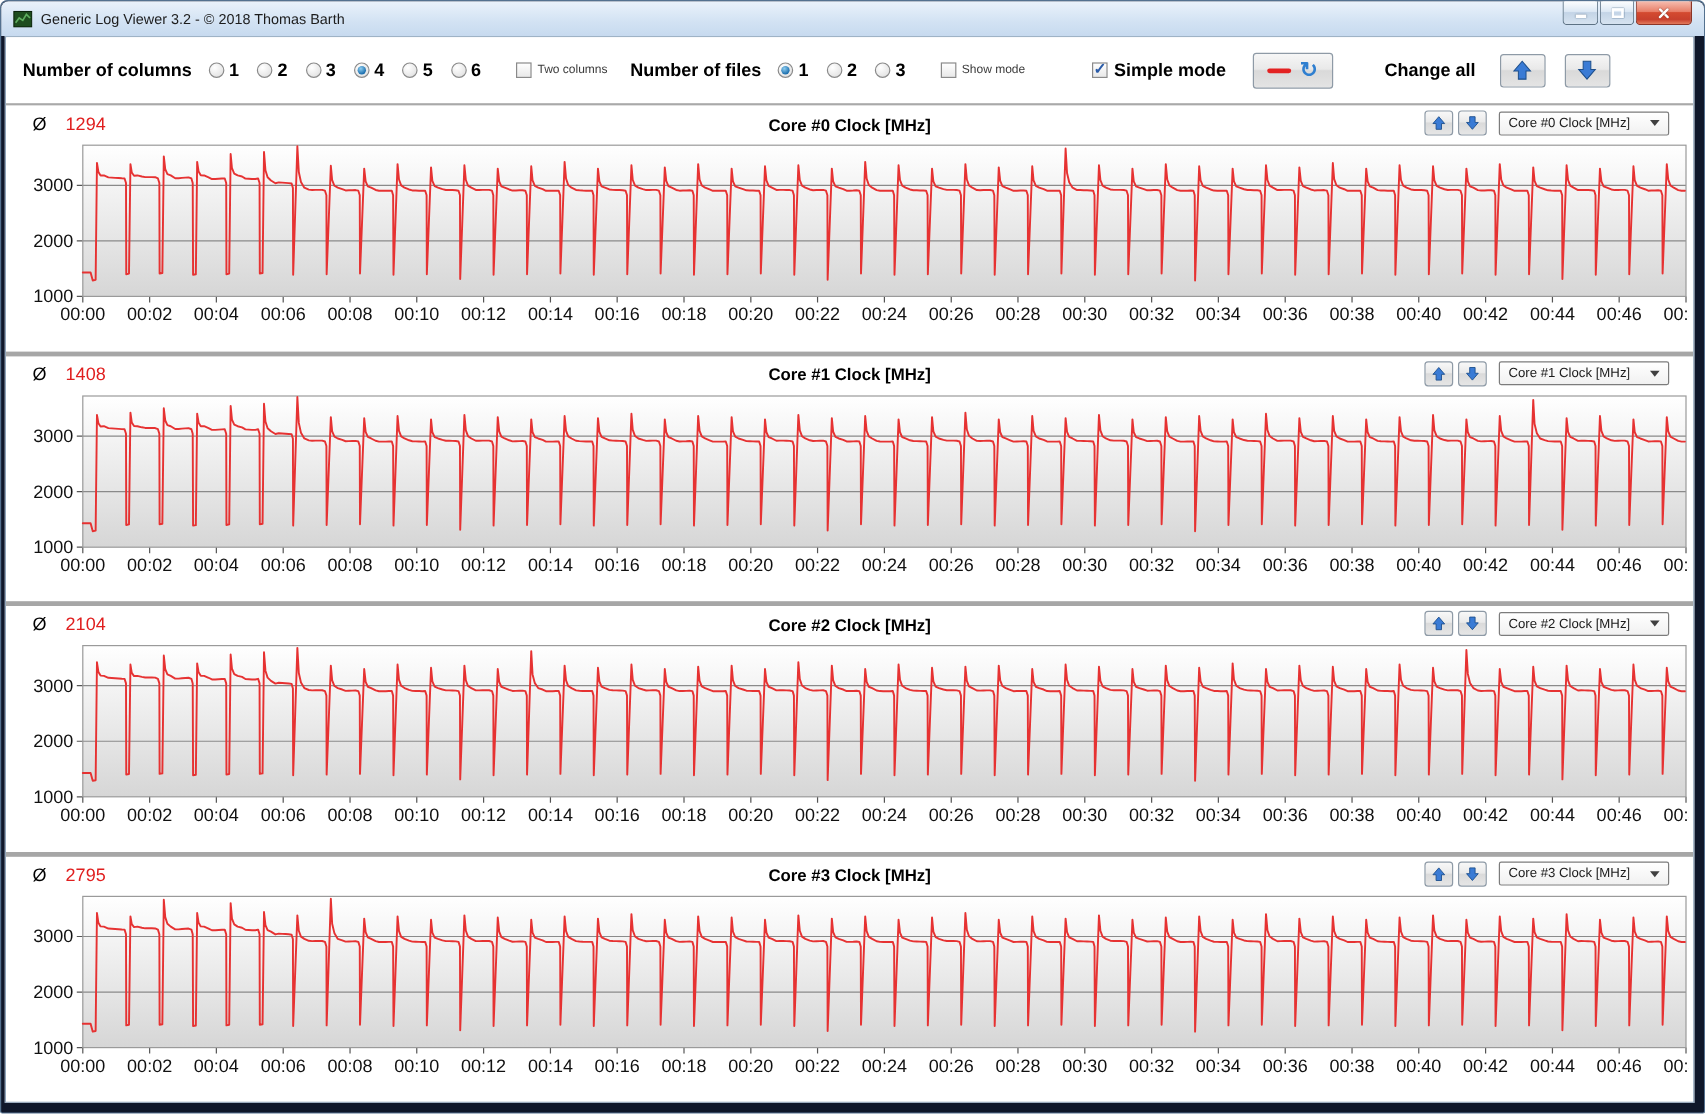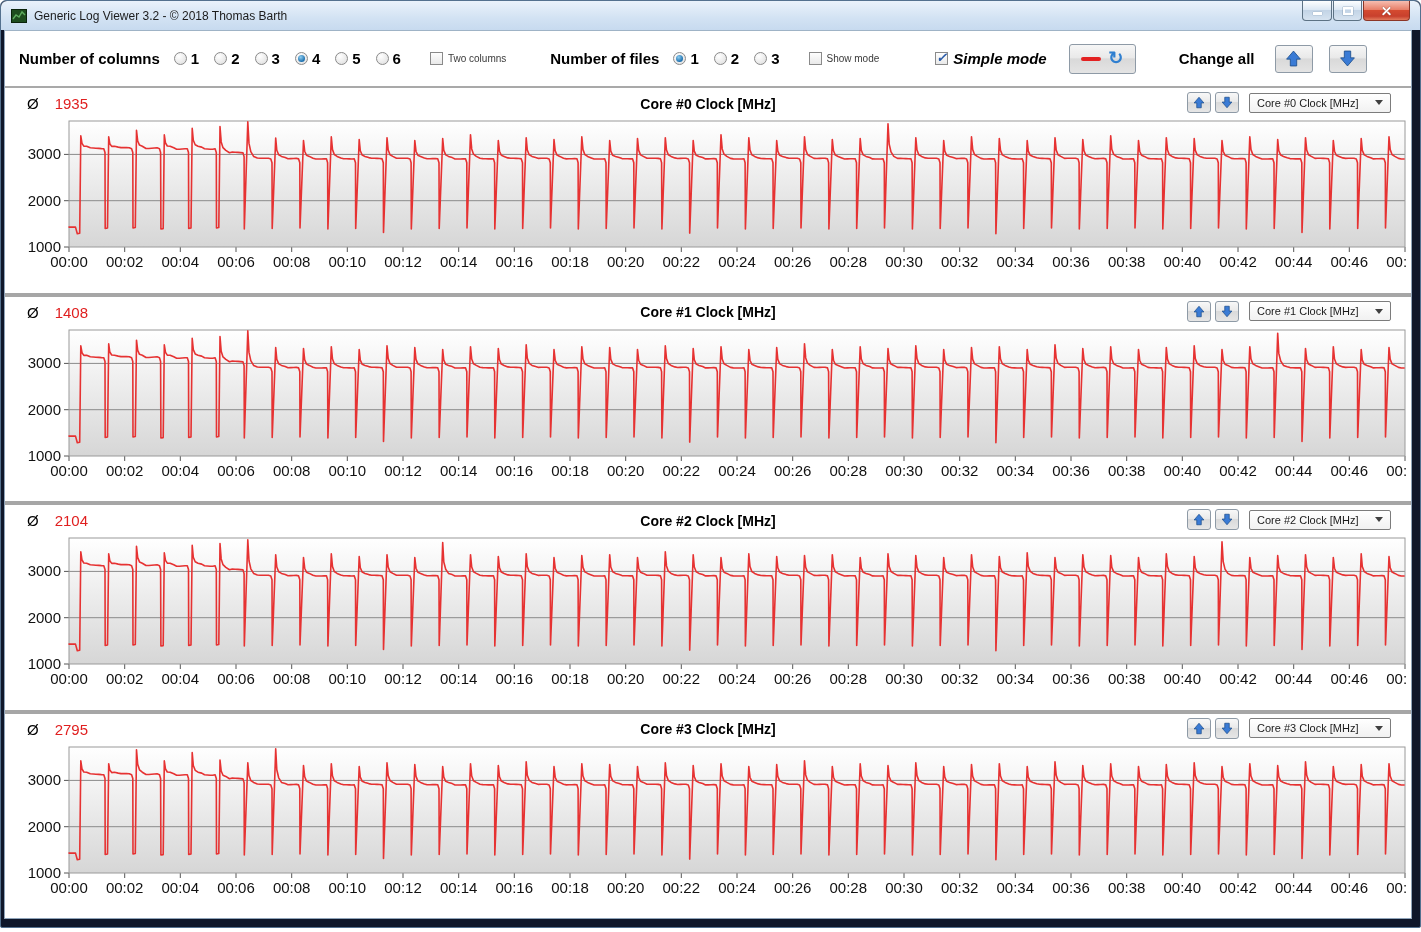--- a/index.html
+++ b/index.html
@@ -109,22 +109,22 @@
     background:linear-gradient(#ffffff,#f1f1f1);
     display:flex; align-items:center; justify-content:space-between; padding:0 7px; cursor:default;
   }
   .combo-text { font-size:11px; color:#1a1a1a; overflow:hidden; white-space:nowrap; }
   .combo-arrow {
     width:0; height:0; border-left:4px solid transparent; border-right:4px solid transparent;
     border-top:5px solid #404040; flex:none;
   }
   svg.chart { flex:none; margin-left:2px; display:block; }
 
-  .ml14{margin-left:14px;} .ml44{margin-left:44px;}
-  .ml56{margin-left:56px;font-style:italic;} .ml58{margin-left:43px;} .ml20{margin-left:20px;} .ml16{margin-left:16px;}
+  .ml14{margin-left:14px;} .ml44{margin-left:19px;}
+  .ml56{margin-left:56px;} .ml58{margin-left:43px;} .ml20{margin-left:20px;} .ml16{margin-left:16px;}
 </style>
 </head>
 <body>
 
 <div class="window">
 
   <div class="titlebar">
     <svg class="app-icon" viewBox="0 0 16 14">
       <rect x="0.5" y="0.5" width="15" height="13" fill="#1e4d1e" stroke="#0a230a"></rect>
       <polyline points="2,10 5,6 8,8 11,3 14,6" fill="none" stroke="#5fae5f" stroke-width="1.4"></polyline>
@@ -223,21 +223,21 @@
         <svg width="17" height="17" viewBox="0 0 16 16" style="transform:rotate(180deg)">
           <path d="M8 1 L14.5 8.6 H11 V15 H5 V8.6 H1.5 Z" fill="#3a7bd5" stroke="#1d4f8c" stroke-width="0.8"></path>
         </svg>
       </button>
     </div>
 
     <div class="charts" id="charts">
   <section class="panel">
     <div class="phead">
       <span class="avg-sym">Ø</span>
-      <span class="avg-val">1935</span>
+      <span class="avg-val">1294</span>
       <span class="ptitle">Core #0 Clock [MHz]</span>
       <span class="pctl">
         <button class="sbtn">
           <svg width="12" height="13" viewBox="0 0 16 16">
             <path d="M8 1 L14.5 8.6 H11 V15 H5 V8.6 H1.5 Z" fill="#3a7bd5" stroke="#1d4f8c" stroke-width="1"></path>
           </svg>
         </button>
         <button class="sbtn">
           <svg width="12" height="13" viewBox="0 0 16 16" style="transform:rotate(180deg)">
             <path d="M8 1 L14.5 8.6 H11 V15 H5 V8.6 H1.5 Z" fill="#3a7bd5" stroke="#1d4f8c" stroke-width="1"></path>

